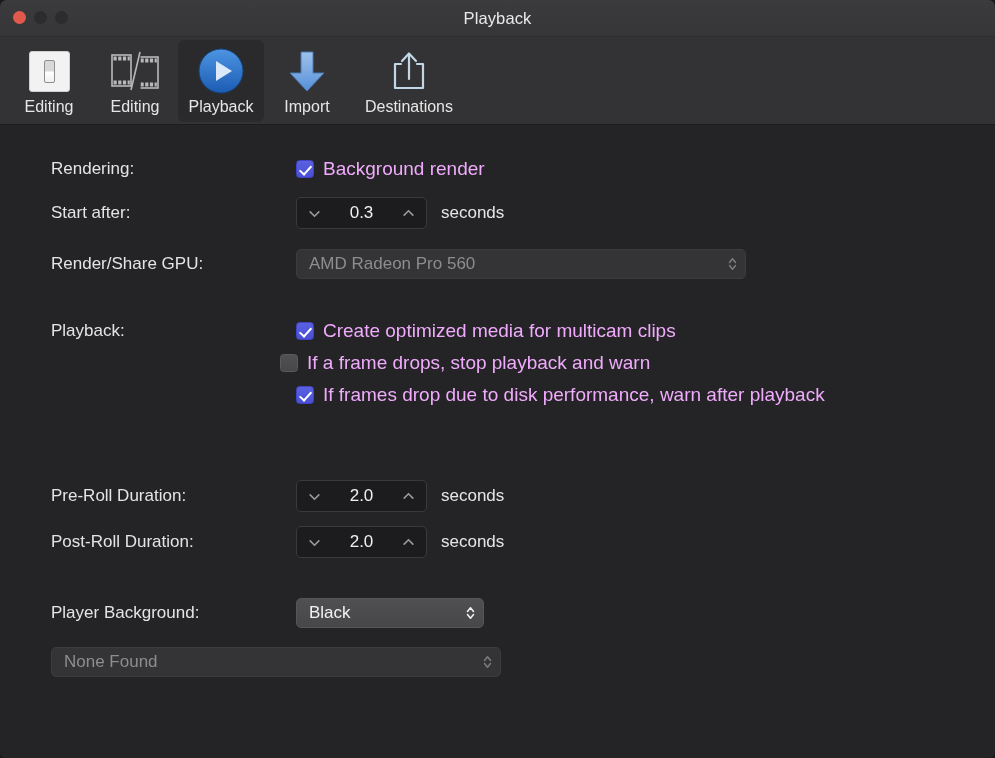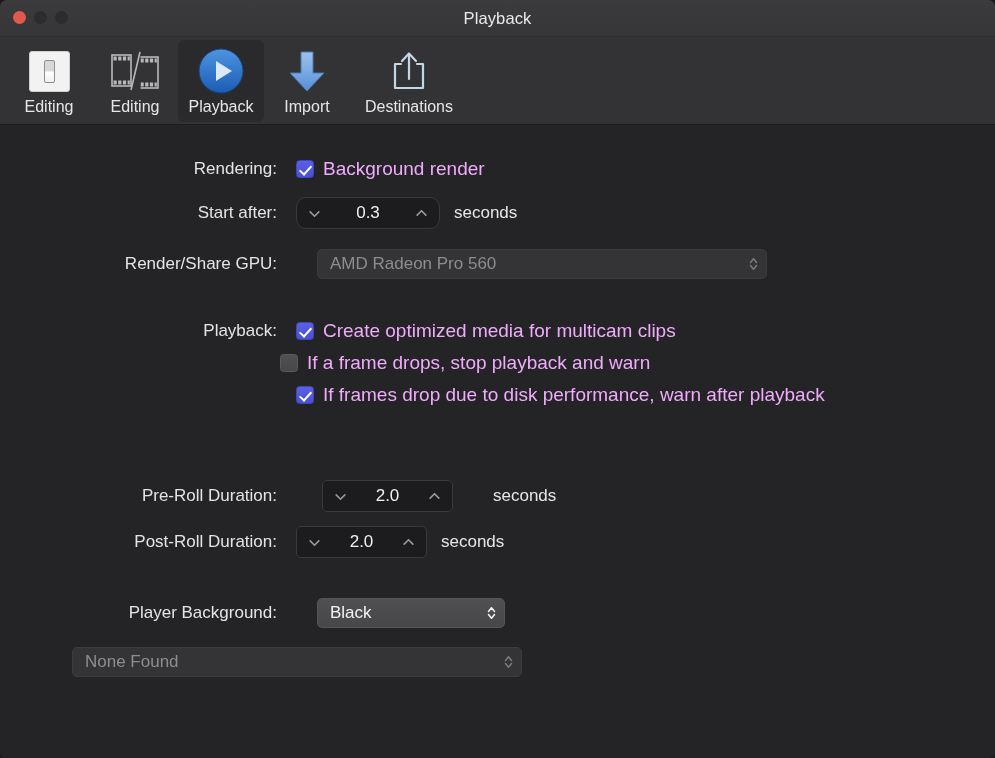--- a/index.html
+++ b/index.html
@@ -123,21 +123,21 @@
     background: #242426;
   }
 
   .row {
     position: absolute;
     display: flex;
     align-items: center;
   }
   .lbl {
     width: 245px;
-    text-align: right;
+    text-align: left;
     padding-right: 19px;
     color: #e4e4e5;
     font-size: 17px;
     box-sizing: border-box;
     white-space: nowrap;
   }
 
   
   .cbwrap {
     display: flex;
@@ -208,21 +208,20 @@
   
   .popup {
     height: 30px;
     border-radius: 5px;
     display: flex;
     align-items: center;
     box-sizing: border-box;
     padding: 0 6px 0 12px;
     flex: none;
     position: relative;
-    margin-left: 21px;
   }
   .popup.enabled {
     background: linear-gradient(to bottom, #505053, #47474a);
     border: 1px solid #55555a;
     justify-content: space-between;
   }
   .popup.disabled {
     background: #343437;
     border: 1px solid #3c3c40;
   }
@@ -347,21 +346,21 @@
     <div class="row" style="left:51px; top:33px;">
       <div class="lbl">Rendering:</div>
       <div class="cbwrap">
         <span class="cbox on"></span>
         <span class="cblabel">Background render</span>
       </div>
     </div>
 
     <div class="row" style="left:51px; top:72px;">
       <div class="lbl">Start after:</div>
-      <div class="stepper" style="width:144px;border-radius:10px;">
+      <div class="stepper" style="width:131px;">
         <svg class="chev" viewBox="0 0 12 12">
           <path d="M2 4.5 L6 8.5 L10 4.5" fill="none" stroke="#9a9a9c" stroke-width="1.5" stroke-linecap="round"></path>
         </svg>
         <span class="val">0.3</span>
         <svg class="chev" viewBox="0 0 12 12">
           <path d="M2 7.5 L6 3.5 L10 7.5" fill="none" stroke="#9a9a9c" stroke-width="1.5" stroke-linecap="round"></path>
         </svg>
       </div>
       <span class="unit">seconds</span>
     </div>
@@ -393,21 +392,21 @@
     </div>
 
     <div class="row" style="left:296px; top:259px;">
       <div class="cbwrap">
         <span class="cbox on"></span>
         <span class="cblabel">If frames drop due to disk performance, warn after playback</span>
       </div>
     </div>
 
 
-    <div class="row" style="left:51px; top:355px;gap:26px;">
+    <div class="row" style="left:51px; top:355px;">
       <div class="lbl">Pre-Roll Duration:</div>
       <div class="stepper" style="width:131px;">
         <svg class="chev" viewBox="0 0 12 12">
           <path d="M2 4.5 L6 8.5 L10 4.5" fill="none" stroke="#9a9a9c" stroke-width="1.5" stroke-linecap="round"></path>
         </svg>
         <span class="val">2.0</span>
         <svg class="chev" viewBox="0 0 12 12">
           <path d="M2 7.5 L6 3.5 L10 7.5" fill="none" stroke="#9a9a9c" stroke-width="1.5" stroke-linecap="round"></path>
         </svg>
       </div>

